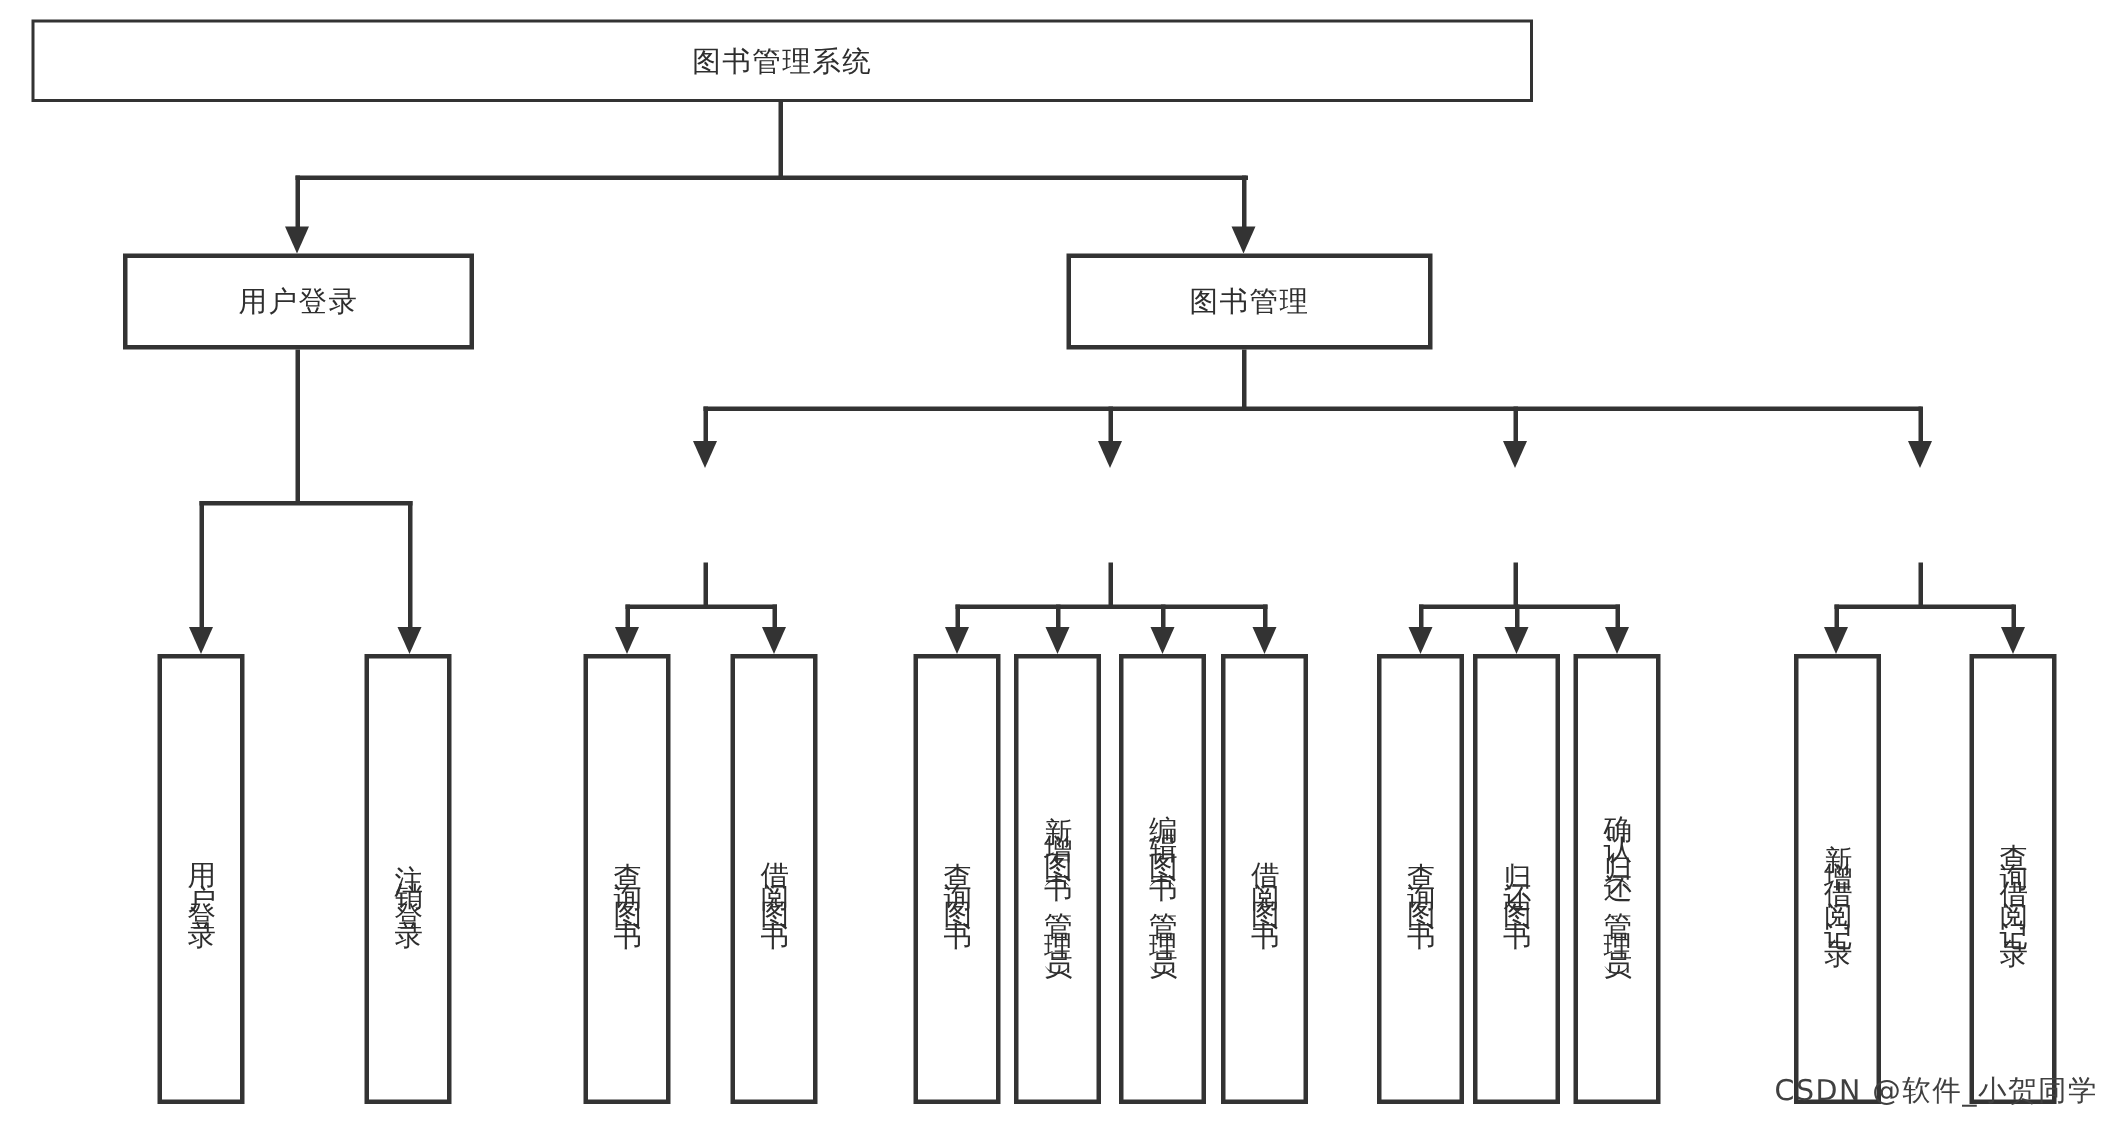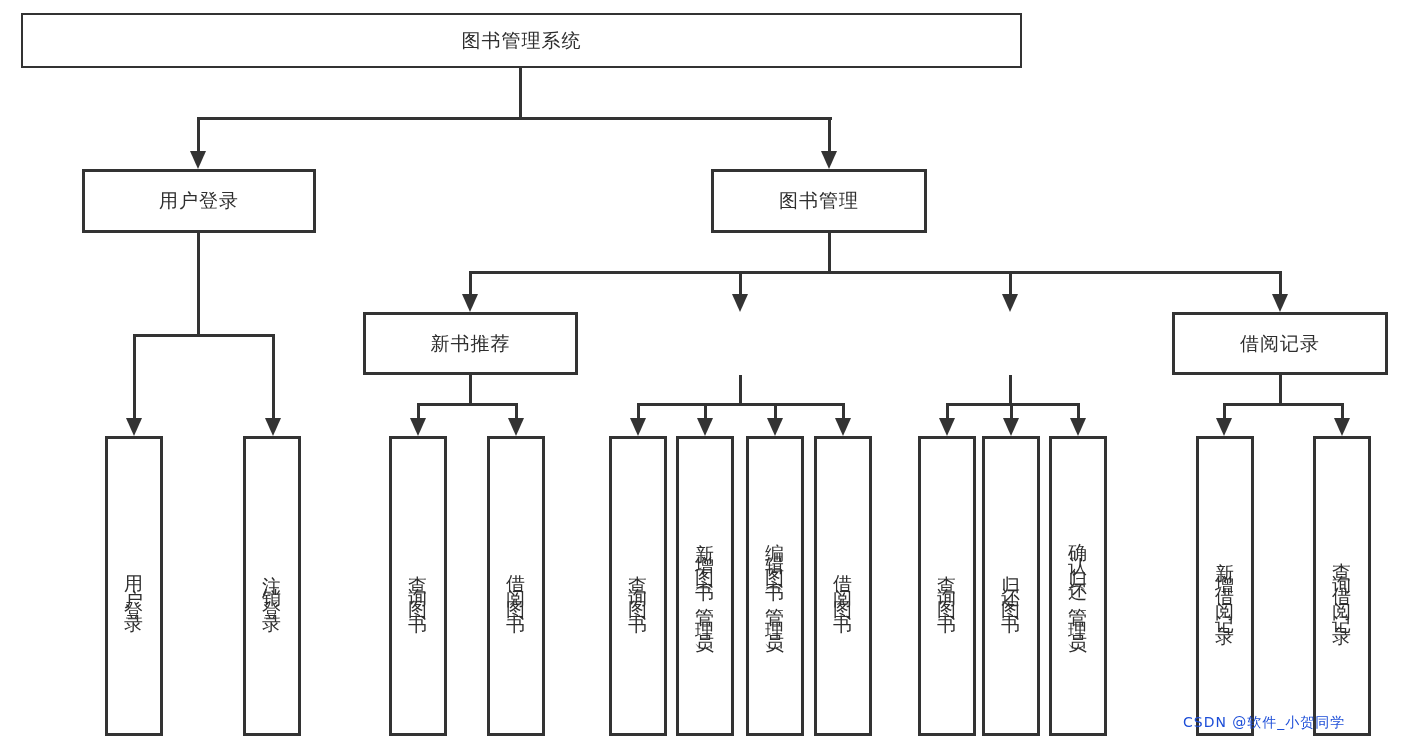--- a/index.html
+++ b/index.html
@@ -25,21 +25,21 @@
 
   .arrow {
     position:absolute; width:0; height:0;
     border-left:8px solid transparent;
     border-right:8px solid transparent;
     border-top:18px solid #333333;
   }
 
   .watermark {
     position:absolute; left:1183px; top:714px;
-    font-size:14px; color:#1d4ed8; letter-spacing:1px;
+    font-size:19px; color:#404040; letter-spacing:1px;
     white-space:nowrap;
   }
 </style>
 </head>
 <body>
 
 <div class="canvas">
 
   <div class="node root" style="left:21px; top:13px; width:1001px; height:55px;">
     <span>图书管理系统</span>
@@ -48,21 +48,21 @@
   <div class="vline" style="left:519px; top:68px; height:50px;"></div>
   <div class="hline" style="left:197px; top:117px; width:635px;"></div>
   <div class="vline" style="left:197px; top:117px; height:37px;"></div>
   <div class="arrow" style="left:190px; top:151px;"></div>
   <div class="vline" style="left:828px; top:117px; height:37px;"></div>
   <div class="arrow" style="left:821px; top:151px;"></div>
 
   <div class="node" style="left:82px; top:169px; width:234px; height:64px;">
     <span>用户登录</span>
   </div>
-  <div class="node" style="left:711px; top:169px; width:216px; height:64px;">
+  <div class="node" style="left:711px; top:169px; width:244px; height:64px;">
     <span>图书管理</span>
   </div>
 
   <div class="vline" style="left:197px; top:233px; height:102px;"></div>
   <div class="hline" style="left:133px; top:334px; width:142px;"></div>
   <div class="vline" style="left:133px; top:334px; height:86px;"></div>
   <div class="arrow" style="left:126px; top:418px;"></div>
   <div class="vline" style="left:272px; top:334px; height:86px;"></div>
   <div class="arrow" style="left:265px; top:418px;"></div>
 
@@ -70,26 +70,20 @@
   <div class="hline" style="left:469px; top:271px; width:812px;"></div>
   <div class="vline" style="left:469px;  top:271px; height:26px;"></div>
   <div class="arrow" style="left:462px;  top:294px;"></div>
   <div class="vline" style="left:739px;  top:271px; height:26px;"></div>
   <div class="arrow" style="left:732px;  top:294px;"></div>
   <div class="vline" style="left:1009px; top:271px; height:26px;"></div>
   <div class="arrow" style="left:1002px; top:294px;"></div>
   <div class="vline" style="left:1279px; top:271px; height:26px;"></div>
   <div class="arrow" style="left:1272px; top:294px;"></div>
 
-  <div class="node" style="left:363px; top:312px; width:215px; height:63px;">
-    <span>新书推荐</span>
-  </div>
-  <div class="node" style="left:1172px; top:312px; width:216px; height:63px;">
-    <span>借阅记录</span>
-  </div>
 
   <div class="vline" style="left:469px; top:375px; height:31px;"></div>
   <div class="hline" style="left:417px; top:403px; width:101px;"></div>
   <div class="vline" style="left:417px; top:403px; height:17px;"></div>
   <div class="arrow" style="left:410px; top:418px;"></div>
   <div class="vline" style="left:515px; top:403px; height:17px;"></div>
   <div class="arrow" style="left:508px; top:418px;"></div>
 
   <div class="vline" style="left:739px; top:375px; height:31px;"></div>
   <div class="hline" style="left:637px; top:403px; width:208px;"></div>

